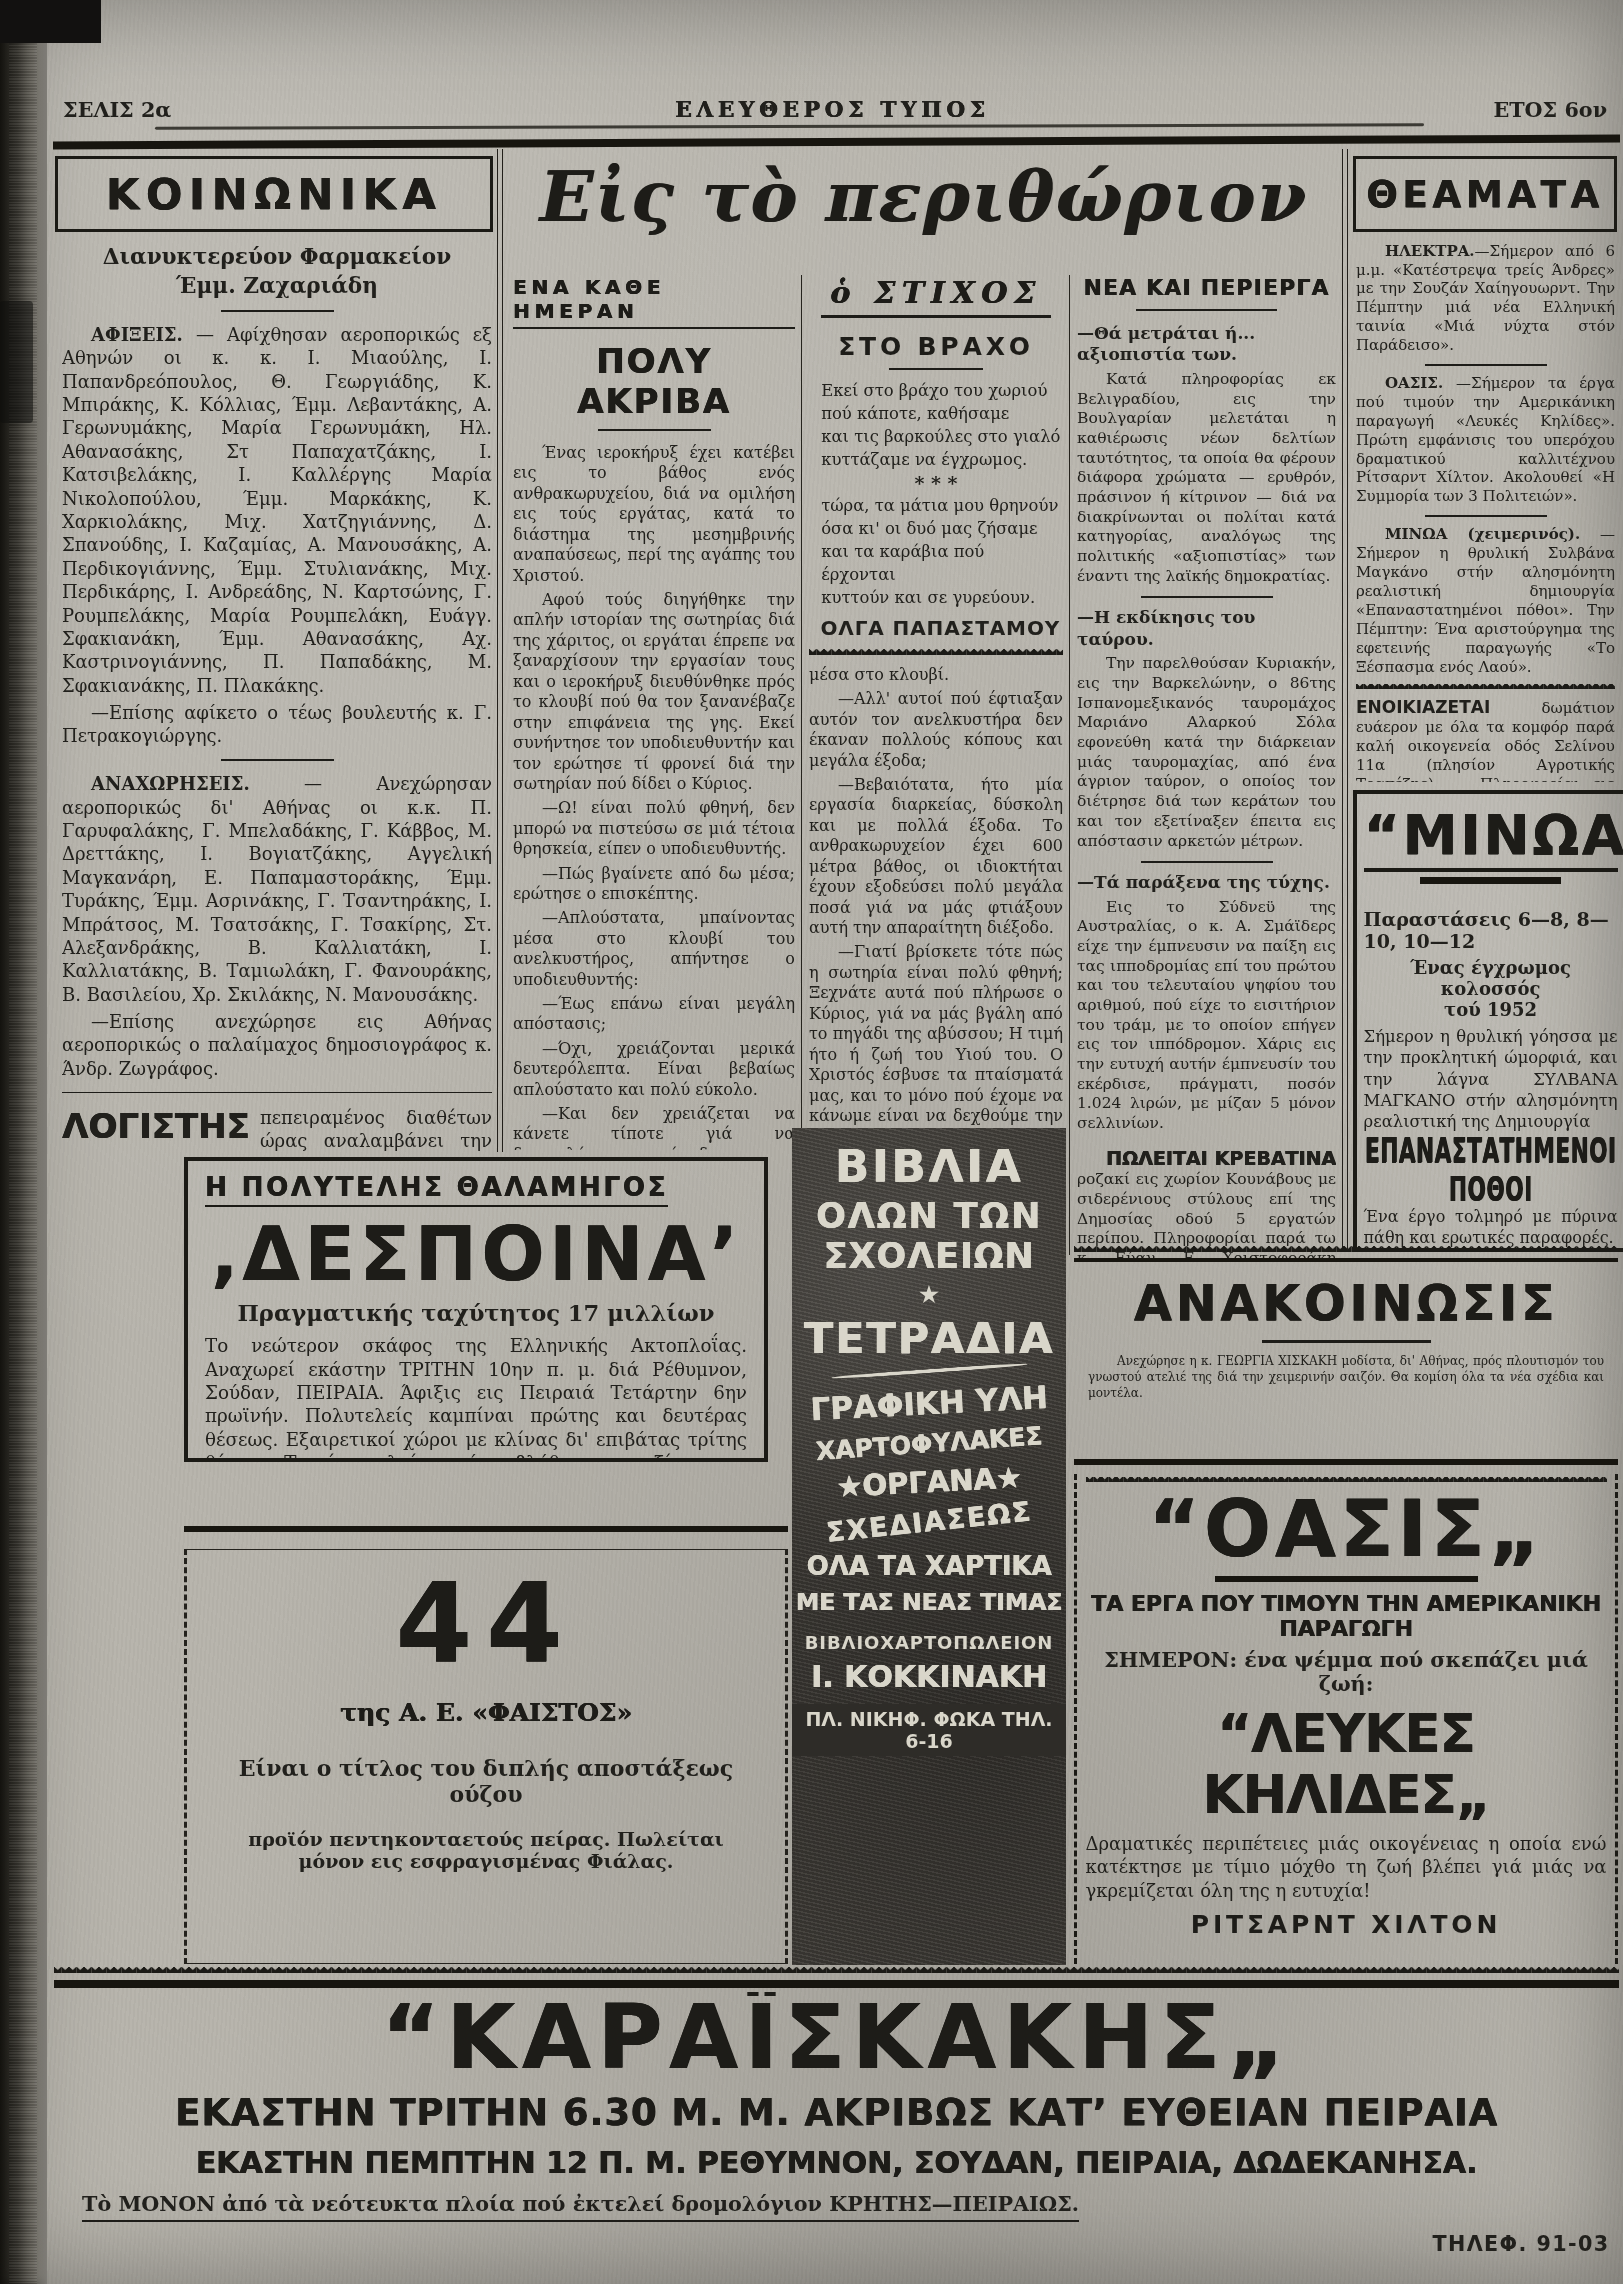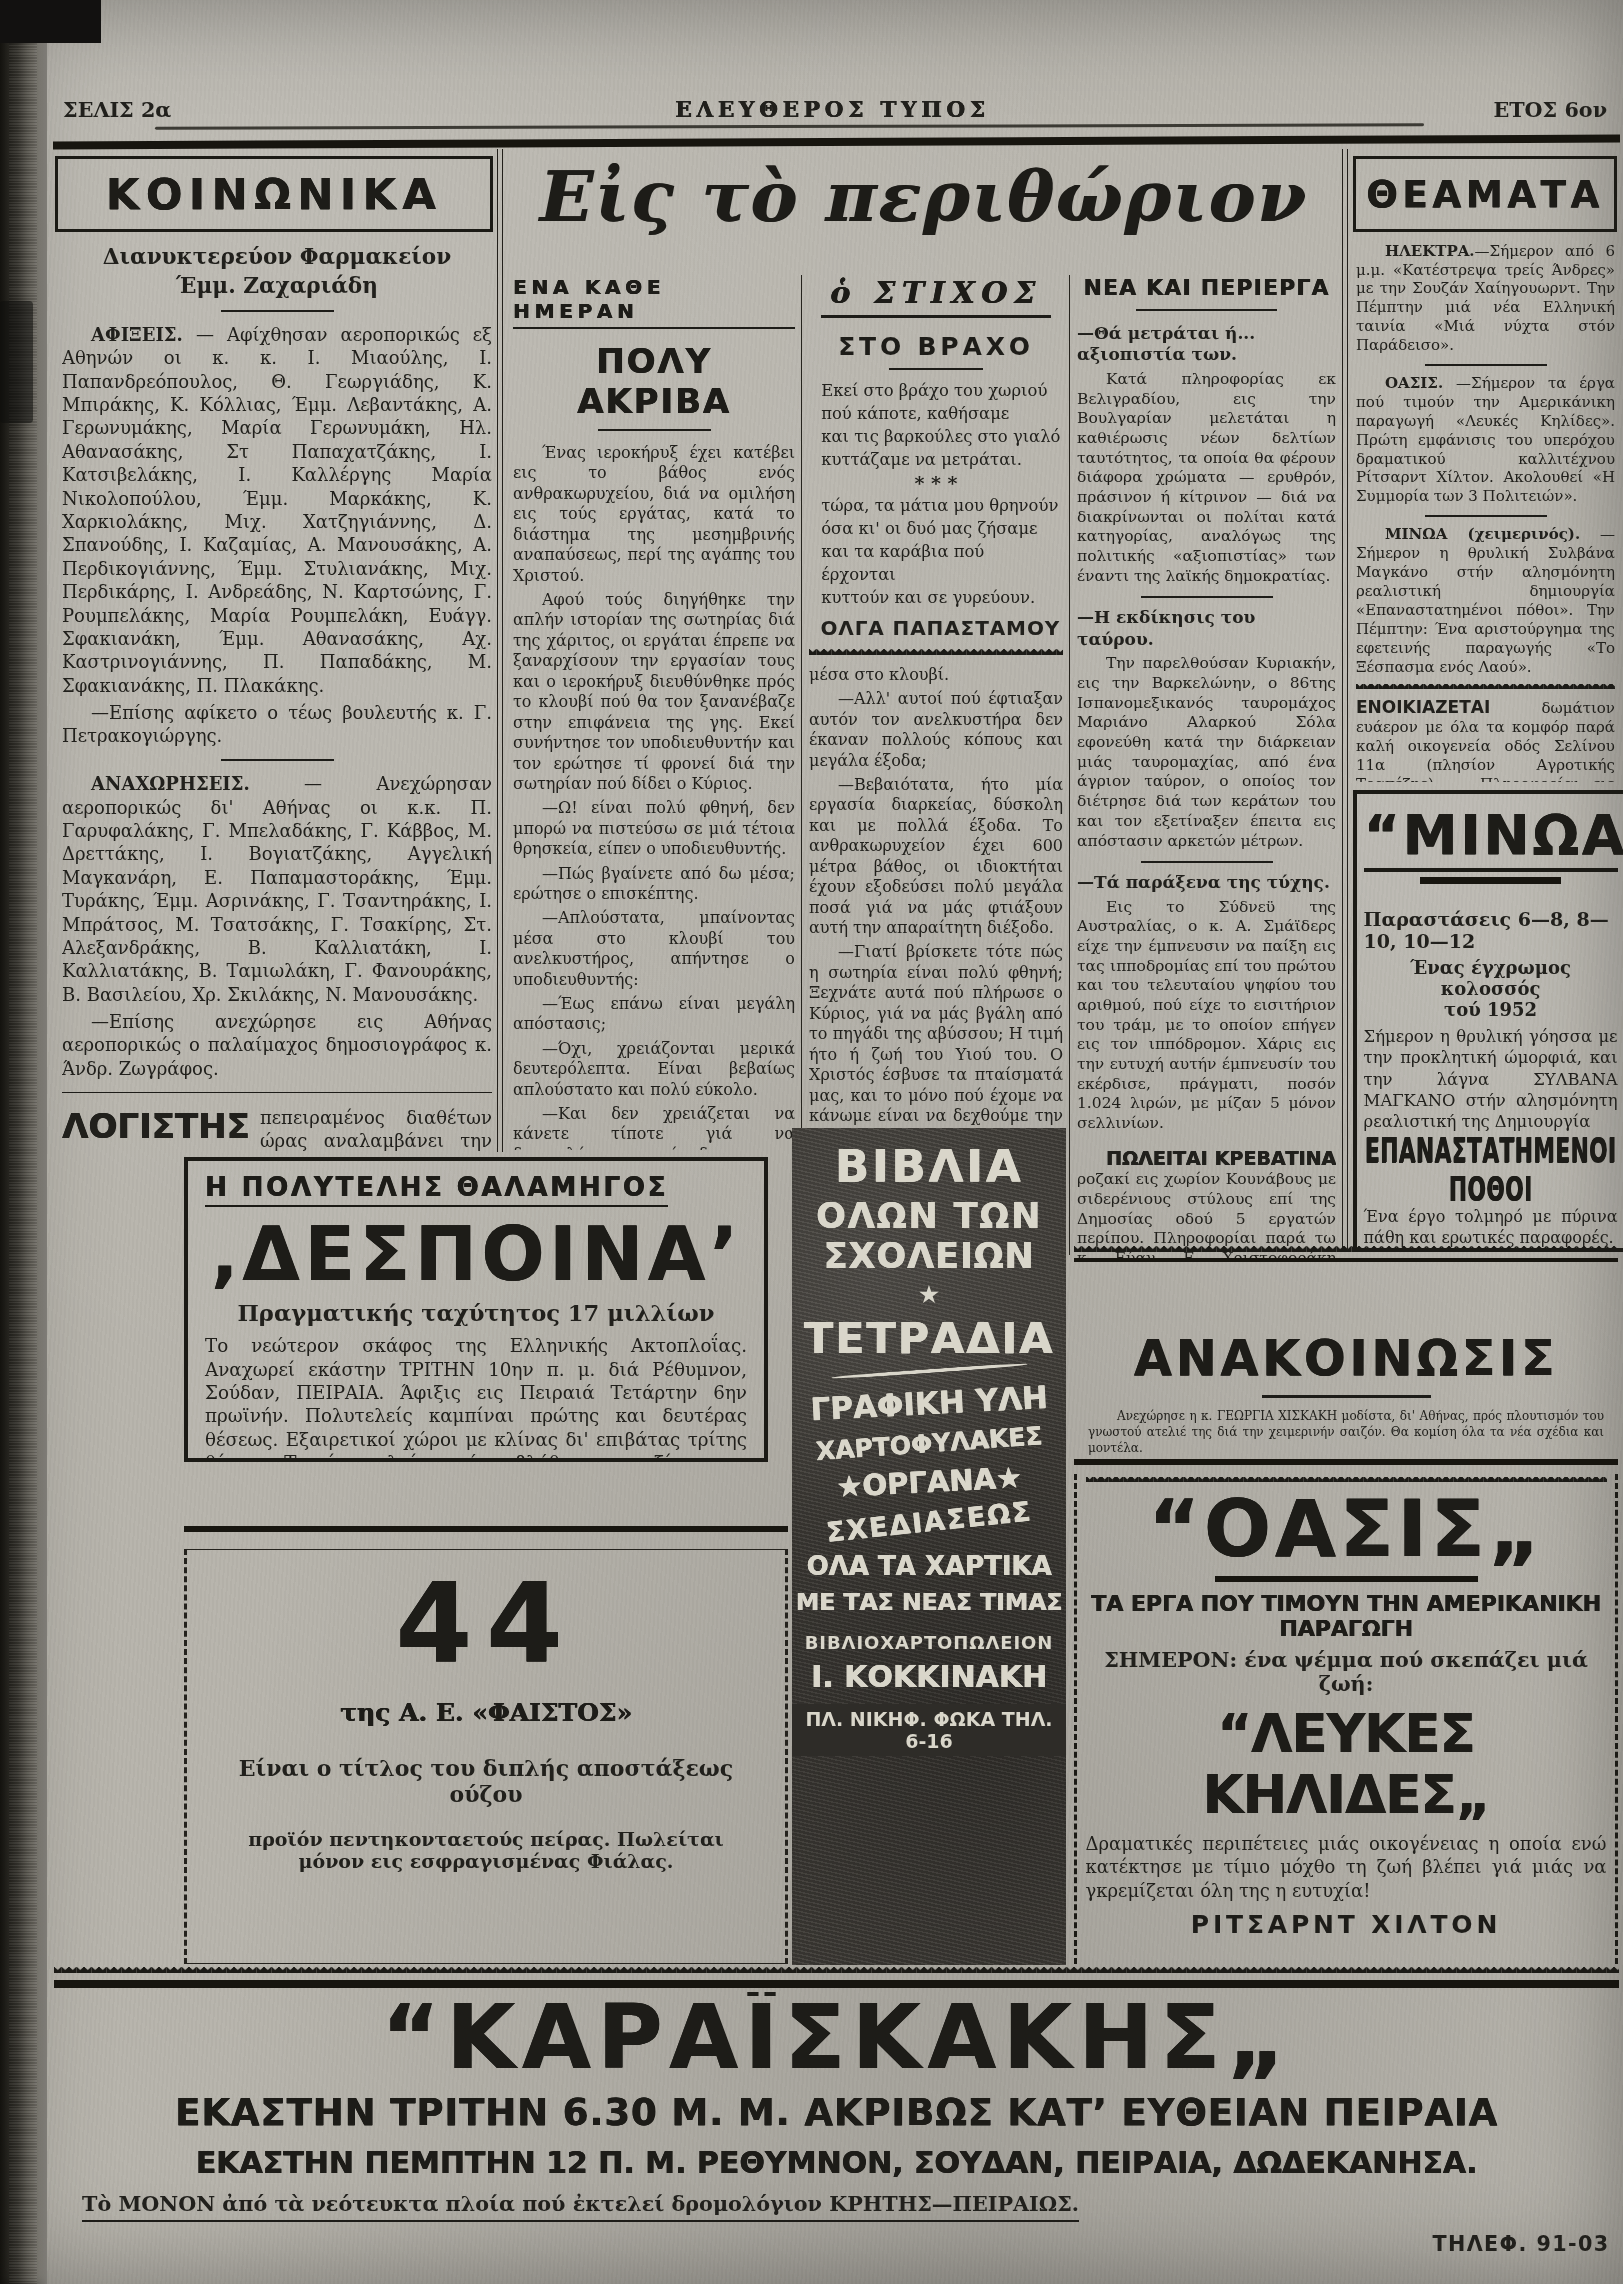--- a/index.html
+++ b/index.html
@@ -113,21 +113,21 @@
   <div class="abs" style="left:809px;top:275px;width:254px;height:875px;overflow:hidden;">
     <div class="c">
       <span class="f heavy ink" style="font-size:30px;font-style:italic;letter-spacing:6.6px;border-bottom:3.8px solid #1d1c18;display:inline-block;padding:0 9.4px 4.7px;">ὁ ΣΤΙΧΟΣ</span>
     </div>
     <div class="s b c ink" style="font-size:25px;letter-spacing:3.8px;margin-top:14px;">ΣΤΟ ΒΡΑΧΟ</div>
     <hr class="hr-s" style="width:94px;margin:7.5px auto 10.3px;">
     <div class="f" style="font-size:16.4px;line-height:1.4;padding-left:12.2px;">
       <div>Εκεί στο βράχο του χωριού</div>
       <div>πού κάποτε, καθήσαμε</div>
       <div>και τις βαρκούλες στο γιαλό</div>
-      <div>κυττάζαμε να μετράται.</div>
+      <div>κυττάζαμε να έγχρωμος.</div>
     </div>
     <div class="c b" style="font-size:19px;line-height:.9;margin:2.8px 0;">*  *  *</div>
     <div class="f" style="font-size:16.4px;line-height:1.4;padding-left:12.2px;">
       <div>τώρα, τα μάτια μου θρηνούν</div>
       <div>όσα κι' οι δυό μας ζήσαμε</div>
       <div>και τα καράβια πού έρχονται</div>
       <div>κυττούν και σε γυρεύουν.</div>
     </div>
     <div class="s b" style="font-size:20px;text-align:right;margin:6.6px 2.8px 8.5px 0;letter-spacing:0.9px;">ΟΛΓΑ ΠΑΠΑΣΤΑΜΟΥ</div>
     <div class="zigzag" style="margin-bottom:10.3px;"></div>
@@ -180,21 +180,21 @@
       <span class="s heavy stretchY ink" style="font-size:21.6px;letter-spacing:0.5px;">ΕΠΑΝΑΣΤΑΤΗΜΕΝΟΙ ΠΟΘΟΙ</span>
     </div>
     <p class="f j" style="font-size:16px;line-height:1.3;">Ένα έργο τολμηρό με πύρινα πάθη και ερωτικές παραφορές.</p>
     <p class="f j" style="font-size:16px;line-height:1.3;">Συμπρωταγωνιστούν: ΒΙΤΤΟΡΙΟ, ΓΚΑΣΜΑΝ—ΑΜΕΝΤΕΟ ΝΑΤΣΑΡΙ.</p>
 
   </div>
 
   <div class="abs zigzag" style="left:1074px;top:1246px;width:544px;"></div>
   <div class="abs rule" style="left:1074px;top:1258px;width:544px;height:3.8px;"></div>
 
-  <div class="abs" style="left:1074px;top:1330px;width:544px;height:182px;overflow:hidden;">
+  <div class="abs" style="left:1074px;top:1275px;width:544px;height:182px;overflow:hidden;">
     <div class="s heavy c ink" style="font-size:49px;letter-spacing:3.8px;">ΑΝΑΚΟΙΝΩΣΙΣ</div>
     <hr class="hr-s" style="width:169px;border-top-width:3.8px;margin:7.5px auto 10.3px;">
     <p class="f j ind" style="font-size:12px;line-height:1.35;padding:0 14px;">Ανεχώρησε η κ. ΓΕΩΡΓΙΑ ΧΙΣΚΑΚΗ μοδίστα, δι' Αθήνας, πρός πλουτισμόν του γνωστού ατελιέ της διά την χειμερινήν σαιζόν. Θα κομίση όλα τα νέα σχέδια και μοντέλα.</p>
   </div>
   <div class="abs rule" style="left:1074px;top:1459px;width:544px;height:5.6px;"></div>
 
   <div class="abs" style="left:1074px;top:1474px;width:544px;height:490px;overflow:hidden;
               border-left:3.8px dashed #1b1a15;border-right:3.8px dashed #1b1a15;padding:2.8px 8.5px;box-sizing:border-box;">
     <div class="zigzag"></div>
     <div class="s heavy c ink" style="font-size:79px;letter-spacing:3.8px;margin-top:0.9px;">“ΟΑΣΙΣ„</div>

